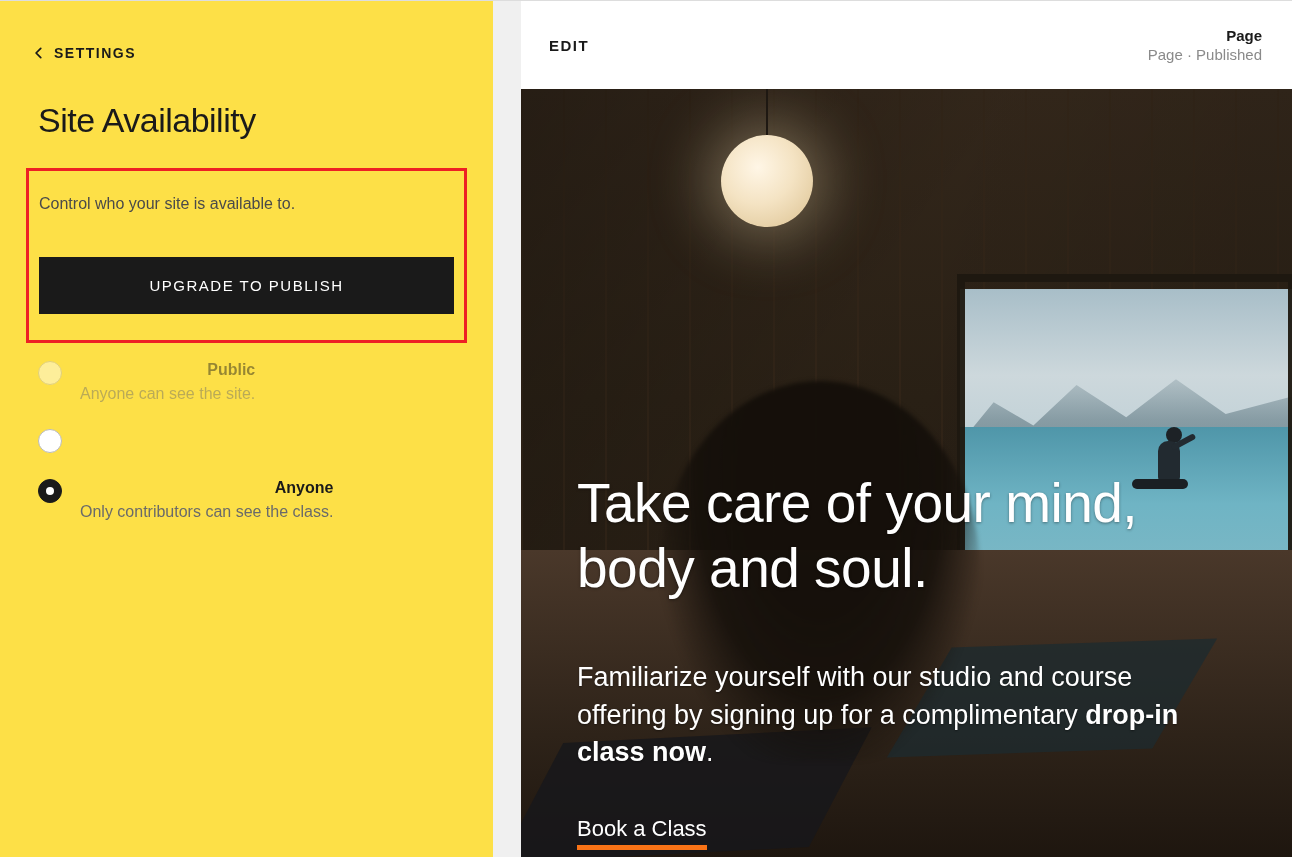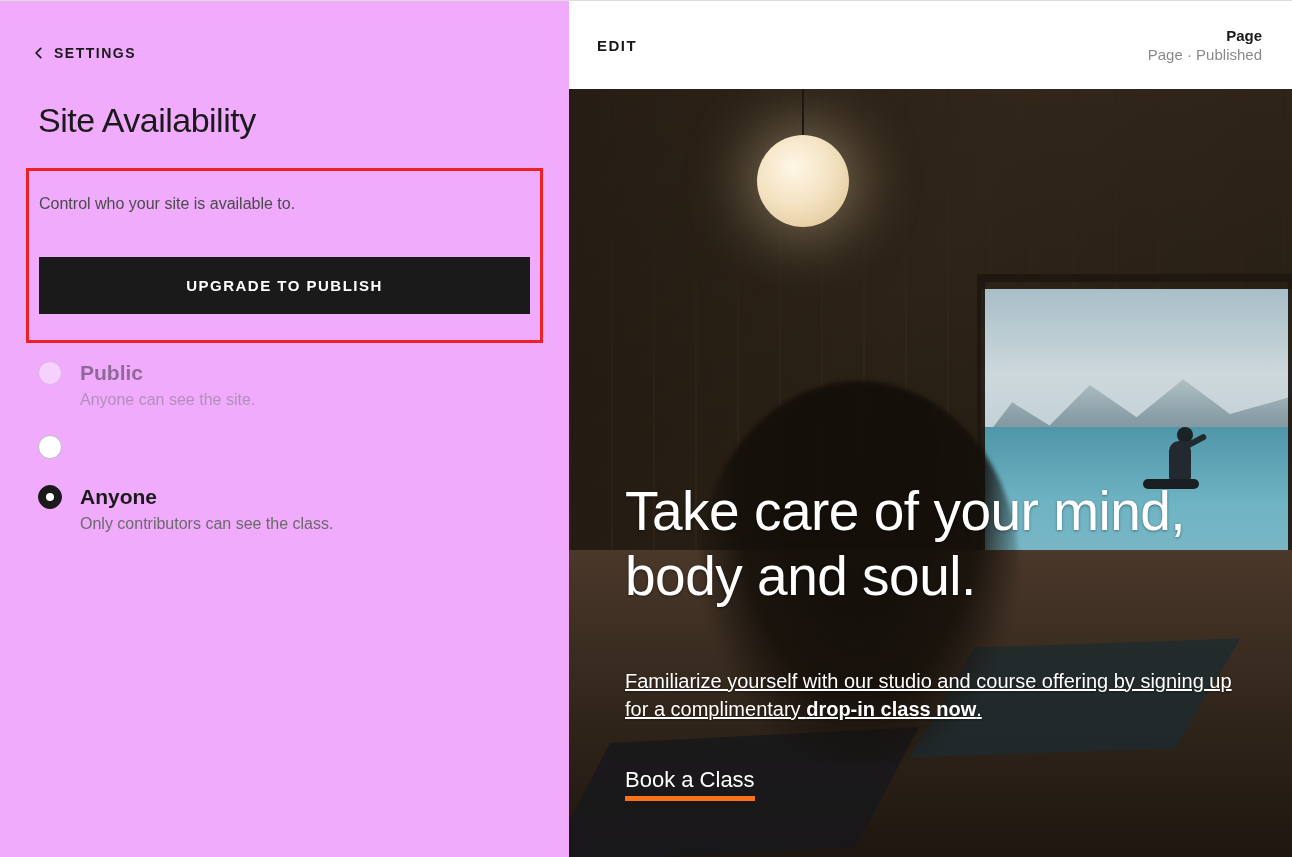--- a/index.html
+++ b/index.html
@@ -1,35 +1,35 @@
 <!DOCTYPE html>
 <html><head>
 <meta charset="utf-8">
 <style>
 * { margin: 0; padding: 0; box-sizing: border-box; }
 body { font-family: -apple-system, BlinkMacSystemFont, "Helvetica Neue", Arial, sans-serif; background: #f0f0f0; width: 1292px; height: 857px; overflow: hidden; }
 .app { display: flex; height: 100%; border-top: 1px solid #ddd; }
-.sidebar { width: 569px; background: #f0abfc; padding: 0; overflow-y: auto; }
+.sidebar { width: 493px; background: #fde047; padding: 0; overflow-y: auto; }
 .back-row { display: flex; align-items: center; padding: 44px 0 0 32px; cursor: pointer; }
 .back-row .chev { width: 14px; height: 14px; margin-right: 8px; }
 .back-row .label { font-size: 14px; font-weight: 600; letter-spacing: 1.5px; color: #1a1a1a; }
 .panel-title { font-size: 34px; font-weight: 500; color: #1a1a1a; margin: 40px 0 0 38px; letter-spacing: -0.5px; }
 .highlight-box { border: 3px solid #ed2024; margin: 28px 26px 0 26px; padding: 24px 10px 26px 10px; }
 .subtitle { font-size: 16px; color: #4a4a4a; margin-bottom: 36px; }
-.upgrade-btn { display: block; width: 100%; background: #1a1a1a; color: #fff; border: none; padding: 20px 0; font-size: 15px; font-weight: 700; letter-spacing: 1.5px; cursor: pointer; margin-top: 44px; }
+.upgrade-btn { display: block; width: 100%; background: #1a1a1a; color: #fff; border: none; padding: 20px 0; font-size: 15px; font-weight: 400; letter-spacing: 1.5px; cursor: pointer; margin-top: 44px; }
 .options { margin: 18px 0 0 38px; }
 .option { display: flex; align-items: flex-start; margin-bottom: 26px; }
 .option.disabled { opacity: 0.45; }
 .radio { width: 24px; height: 24px; border: 1px solid #bbb; border-radius: 50%; background: #fff; margin-right: 18px; flex-shrink: 0; position: relative; cursor: pointer; }
 .radio.selected { background: #1a1a1a; border-color: #1a1a1a; }
 .radio.selected::after { content: ""; position: absolute; top: 50%; left: 50%; width: 8px; height: 8px; background: #fff; border-radius: 50%; transform: translate(-50%,-50%); }
 .opt-text { display: flex; flex-direction: column; }
-.opt-label { font-size: 21px; font-weight: 600; color: #1a1a1a; margin-bottom: 6px; }
+.opt-label { font-size: 16px; font-weight: 600; color: #1a1a1a; margin-bottom: 6px; text-align: right; }
 .opt-desc { font-size: 16px; color: #6a6a6a; }
-.preview { flex: 1; position: relative; background: #4d7c0f; }
+.preview { flex: 1; position: relative; background: #4d7c0f; margin-left: 28px; }
 .preview-header { height: 88px; background: #fff; display: flex; align-items: center; justify-content: space-between; padding: 0 30px 0 28px; }
 .edit-btn { font-size: 15px; font-weight: 600; letter-spacing: 1.5px; color: #1a1a1a; cursor: pointer; }
 .page-info { text-align: right; }
 .page-name { font-size: 15px; font-weight: 600; color: #1a1a1a; margin-bottom: 2px; }
 .page-status { font-size: 15px; color: #8a8a8a; }
 .hero { position: relative; height: 769px; overflow: hidden; }
 .hero-bg { position: absolute; inset: 0; }
 .sky-grad { position: absolute; left: 57%; top: 26%; width: 43%; height: 25%; background: linear-gradient(180deg,#a8bec8 0%,#cdd8dc 45%,#b8ccd3 100%); }
 .water { position: absolute; left: 57%; top: 44%; width: 43%; height: 20%; background: linear-gradient(180deg,#4f96a9 0%,#6fb4c4 50%,#7eb8c5 100%); }
 .mountain { position: absolute; left: 57%; top: 34%; width: 43%; height: 15%; background: linear-gradient(180deg, rgba(120,140,150,.0) 0%, rgba(95,120,130,.6) 60%, rgba(70,100,110,.6) 100%); clip-path: polygon(0% 80%,10% 45%,22% 65%,35% 30%,50% 58%,65% 25%,80% 55%,100% 40%,100% 100%,0% 100%); }
@@ -43,23 +43,23 @@
 .lamp { position: absolute; left: 26%; top: 6%; width: 92px; height: 92px; border-radius: 50%; background: radial-gradient(circle at 40% 35%, #fff6e6 0%, #f4e3c3 45%, #e4cda2 80%); box-shadow: 0 0 60px 12px rgba(255,235,190,0.35); }
 .lamp::before { content:""; position:absolute; left:50%; bottom:100%; width:2px; height:60px; background:#1e1812; transform:translateX(-50%); }
 .silhouette { position: absolute; left: 18%; top: 38%; width: 320px; height: 380px; background: radial-gradient(ellipse at 50% 25%, rgba(20,15,10,0.95) 0 35%, rgba(20,15,10,0.85) 55%, rgba(20,15,10,0) 76%); border-radius: 50% 50% 40% 40%; filter: blur(2px); }
 .yogi { position:absolute; left: 78%; top: 44%; width: 90px; height: 110px; }
 .yogi .head{ position:absolute; left:44px; top:0; width:16px; height:16px; border-radius:50%; background:#1d2226; }
 .yogi .torso{ position:absolute; left:36px; top:14px; width:22px; height:42px; background:#222a30; border-radius:10px 10px 6px 6px; }
 .yogi .arm{ position:absolute; left:50px; top:18px; width:26px; height:6px; background:#222a30; border-radius:3px; transform-origin:left center; transform:rotate(-28deg); }
 .yogi .leg{ position:absolute; left:10px; top:52px; width:56px; height:10px; background:#1a1f23; border-radius:5px; }
 .mat1{position:absolute; left:52%; top:72%; width:260px; height:110px; background:#1e2a2e; transform:skewX(-32deg) rotate(-2deg); opacity:.8;}
 .mat2{position:absolute; left:2%; top:84%; width:300px; height:120px; background:#17181b; transform:skewX(-30deg) rotate(-3deg); opacity:.85;}
-.hero-content { position: absolute; left: 56px; top: 390px; right: 56px; color: #fff; }
+.hero-content { position: absolute; left: 56px; top: 382px; right: 56px; color: #fff; }
 .hero-title { font-size: 55px; font-weight: 400; line-height: 1.18; letter-spacing: -0.5px; margin-bottom: 58px; text-shadow: 0 1px 3px rgba(0,0,0,.4); }
-.hero-desc { font-size: 20px; font-weight: 400; line-height: 1.4; margin-bottom: 44px; max-width: 640px; text-shadow: 0 1px 2px rgba(0,0,0,.4); text-decoration: underline; }
+.hero-desc { font-size: 27px; font-weight: 400; line-height: 1.4; margin-bottom: 44px; max-width: 640px; text-shadow: 0 1px 2px rgba(0,0,0,.4); }
 .hero-desc b { font-weight: 700; }
 .hero-link { font-size: 22px; color: #fff; text-decoration: none; border-bottom: 5px solid #f97316; padding-bottom: 3px; cursor: pointer; display: inline-block; }
 </style>
 </head>
 <body>
 
 <div class="app">
   <aside class="sidebar">
     <div class="back-row">
       <svg class="chev" viewBox="0 0 24 24">

